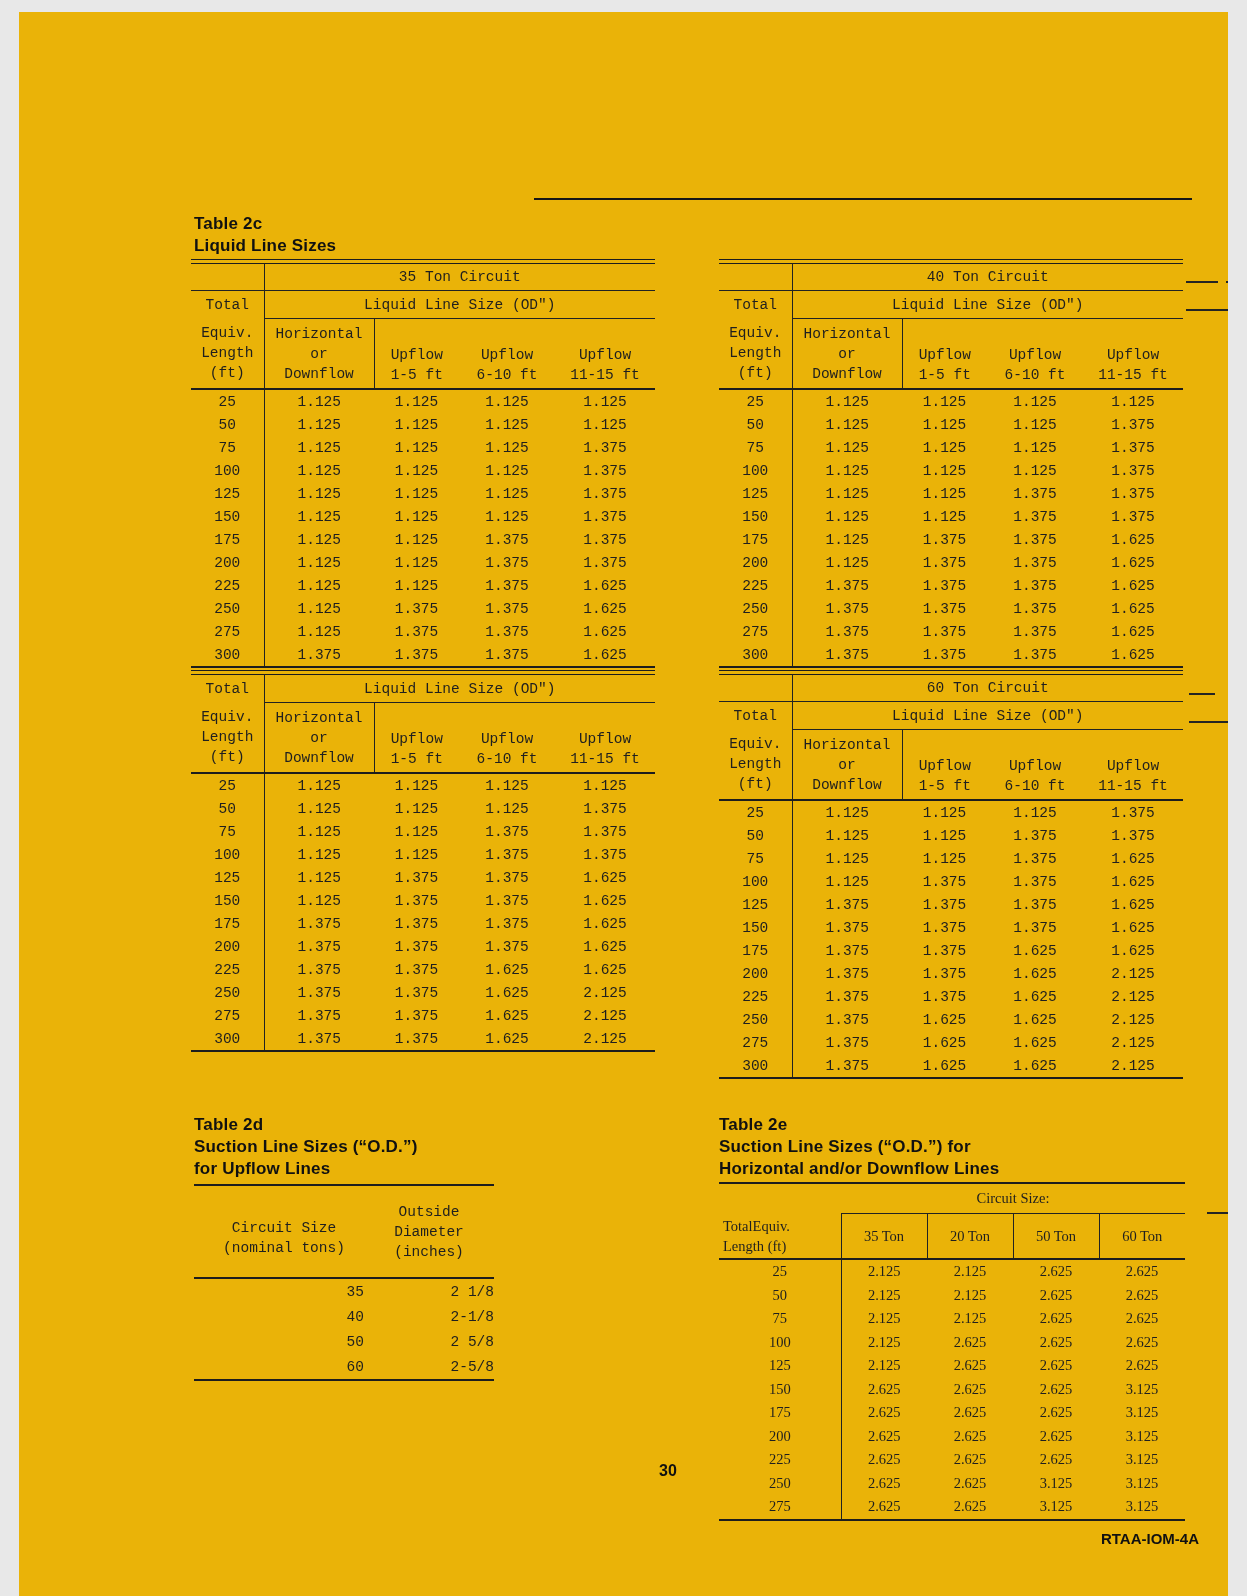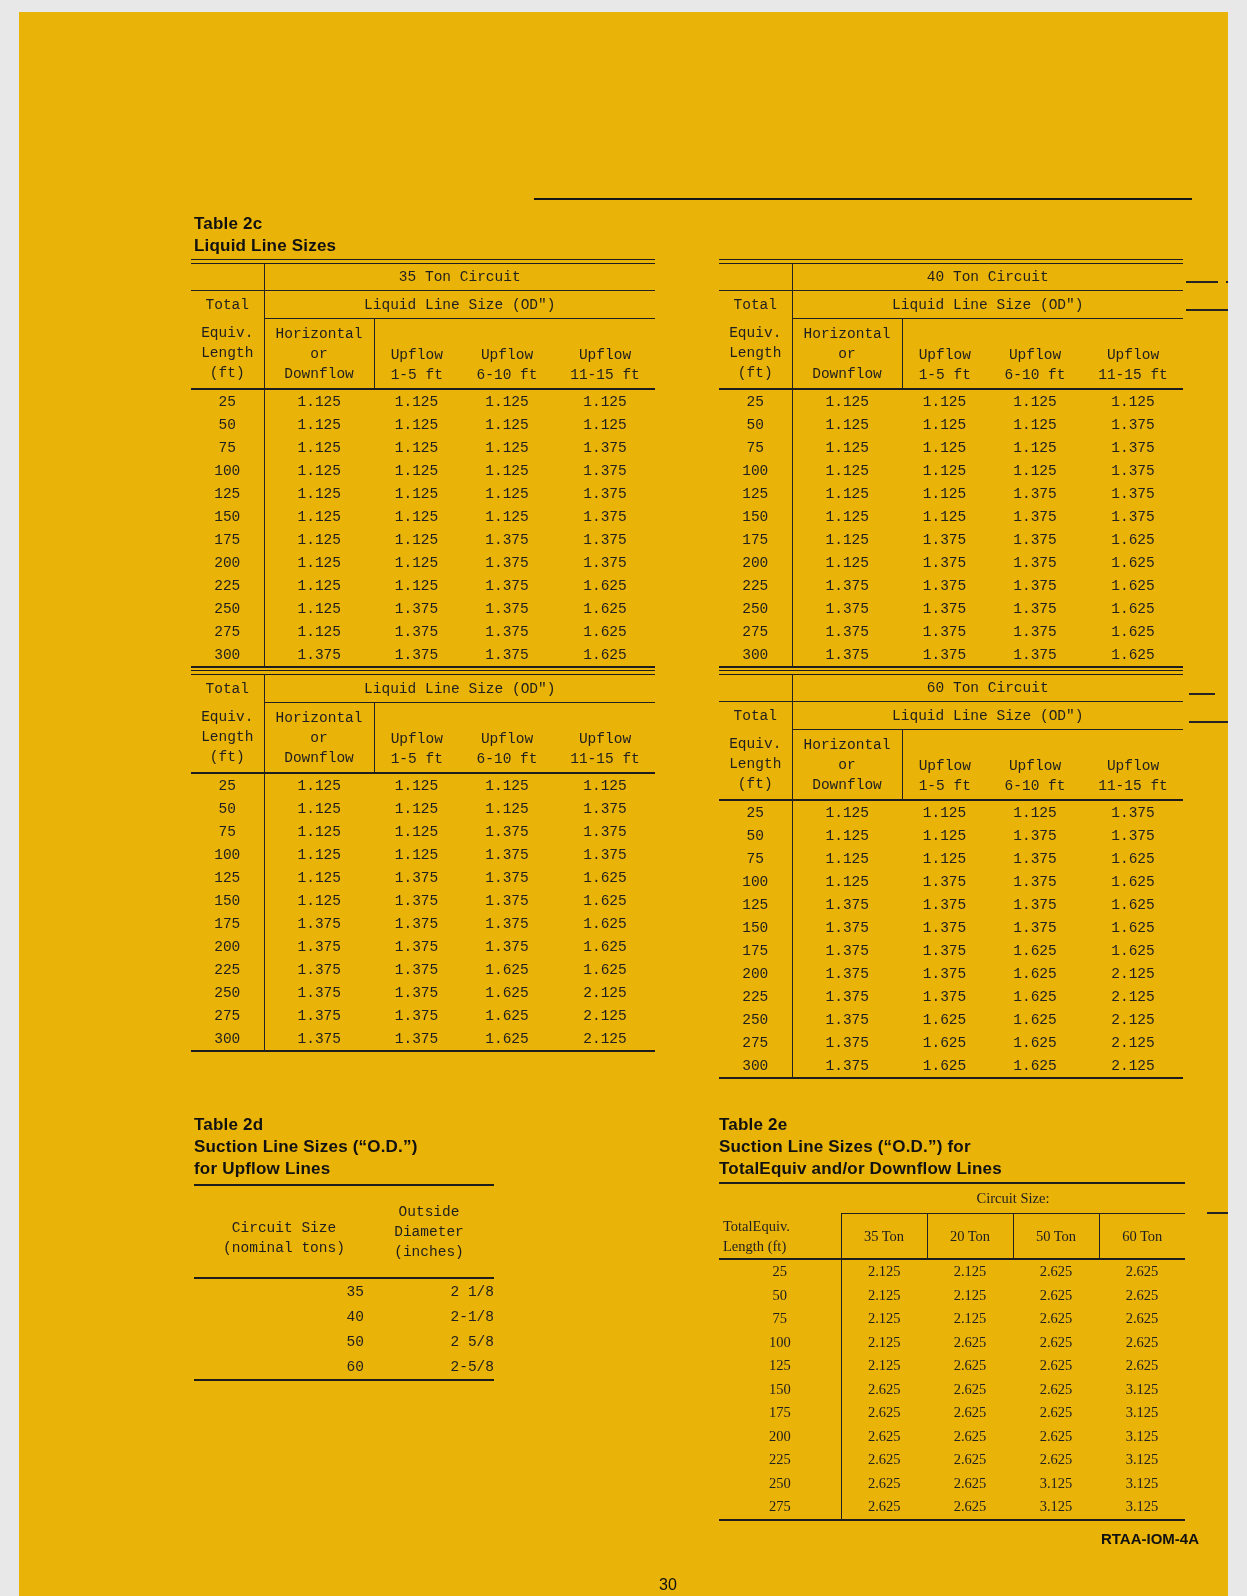--- a/index.html
+++ b/index.html
@@ -57,21 +57,21 @@
   .t2e .w1{width:122px;}.t2e .wt{width:86px;}
   .t2e td{text-align:center;vertical-align:middle;}
   .t2e .rA td{height:29px;}
   .t2e .rA .span{border-bottom:1.6px solid #222;}
   .t2e .rB td{height:44px;border-bottom:2.4px solid #1d1d1d;}
   .t2e .rB td:not(:last-child){border-right:1.6px solid #222;}
   .t2e .rB .c1{text-align:left;padding-left:4px;}
   .t2e tbody td{height:23.5px;}
   .t2e tbody td:first-child{border-right:1.6px solid #222;}
 
-  .footer-num{position:absolute;left:640px;top:1564px;font-weight:400;font-size:16px;color:#111;}
+  .footer-num{position:absolute;left:640px;top:1450px;font-weight:700;font-size:16px;color:#111;}
   .footer-code{position:absolute;left:1000px;top:1518px;width:180px;text-align:right;
                font-weight:700;font-size:15px;color:#111;}
 </style>
 </head>
 <body>
 
 <div class="page">
 
   <div class="rule" style="left:515px;top:186px;width:658px;height:2.4px;"></div>
   <div class="crescent"></div>
@@ -574,21 +574,21 @@
 
   <div class="sec-title" style="left:175px;top:1102px;">
     <div>Table 2d</div>
     <div>Suction Line Sizes (“O.D.”)</div>
     <div>for Upflow Lines</div>
   </div>
 
   <div class="sec-title" style="left:700px;top:1102px;">
     <div>Table 2e</div>
     <div>Suction Line Sizes (“O.D.”) for</div>
-    <div>TotalEquiv and/or Downflow Lines</div>
+    <div>Horizontal and/or Downflow Lines</div>
   </div>
 
   <table class="t2d">
     <colgroup>
         <col class="w1">
         <col class="w2">
       </colgroup>
     <thead>
       <tr>
         <td class="c1 pre">Circuit Size

